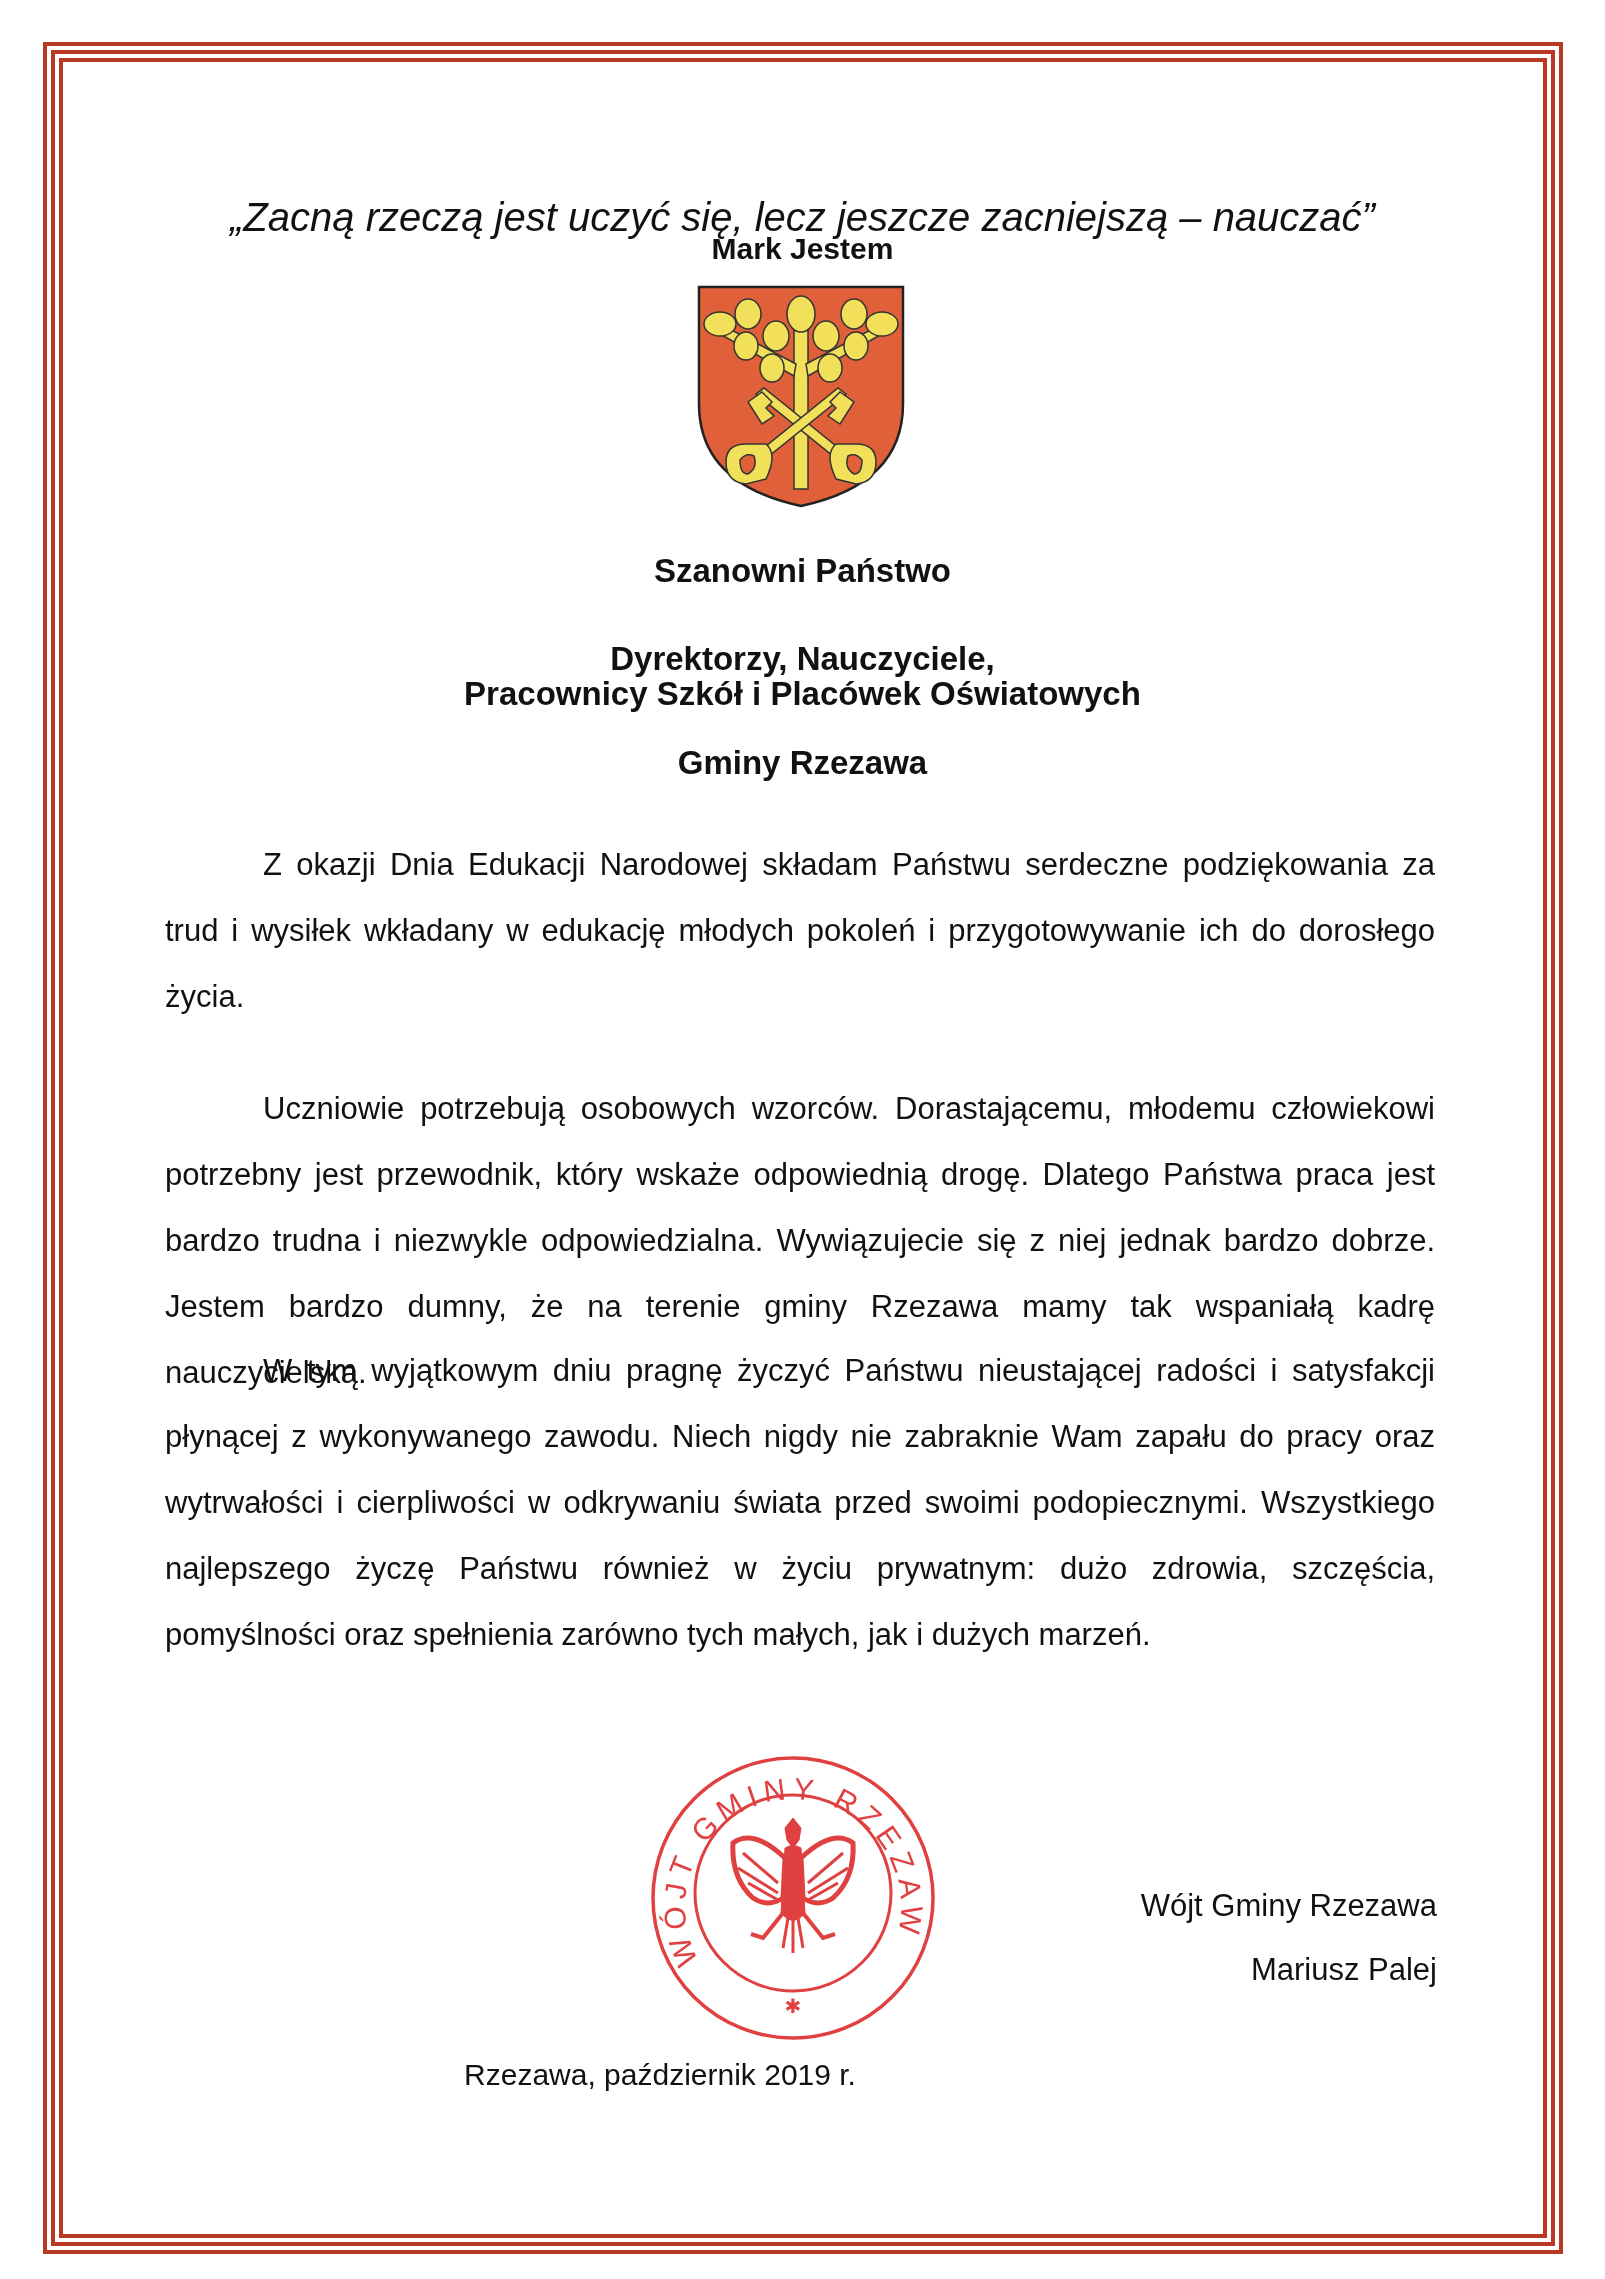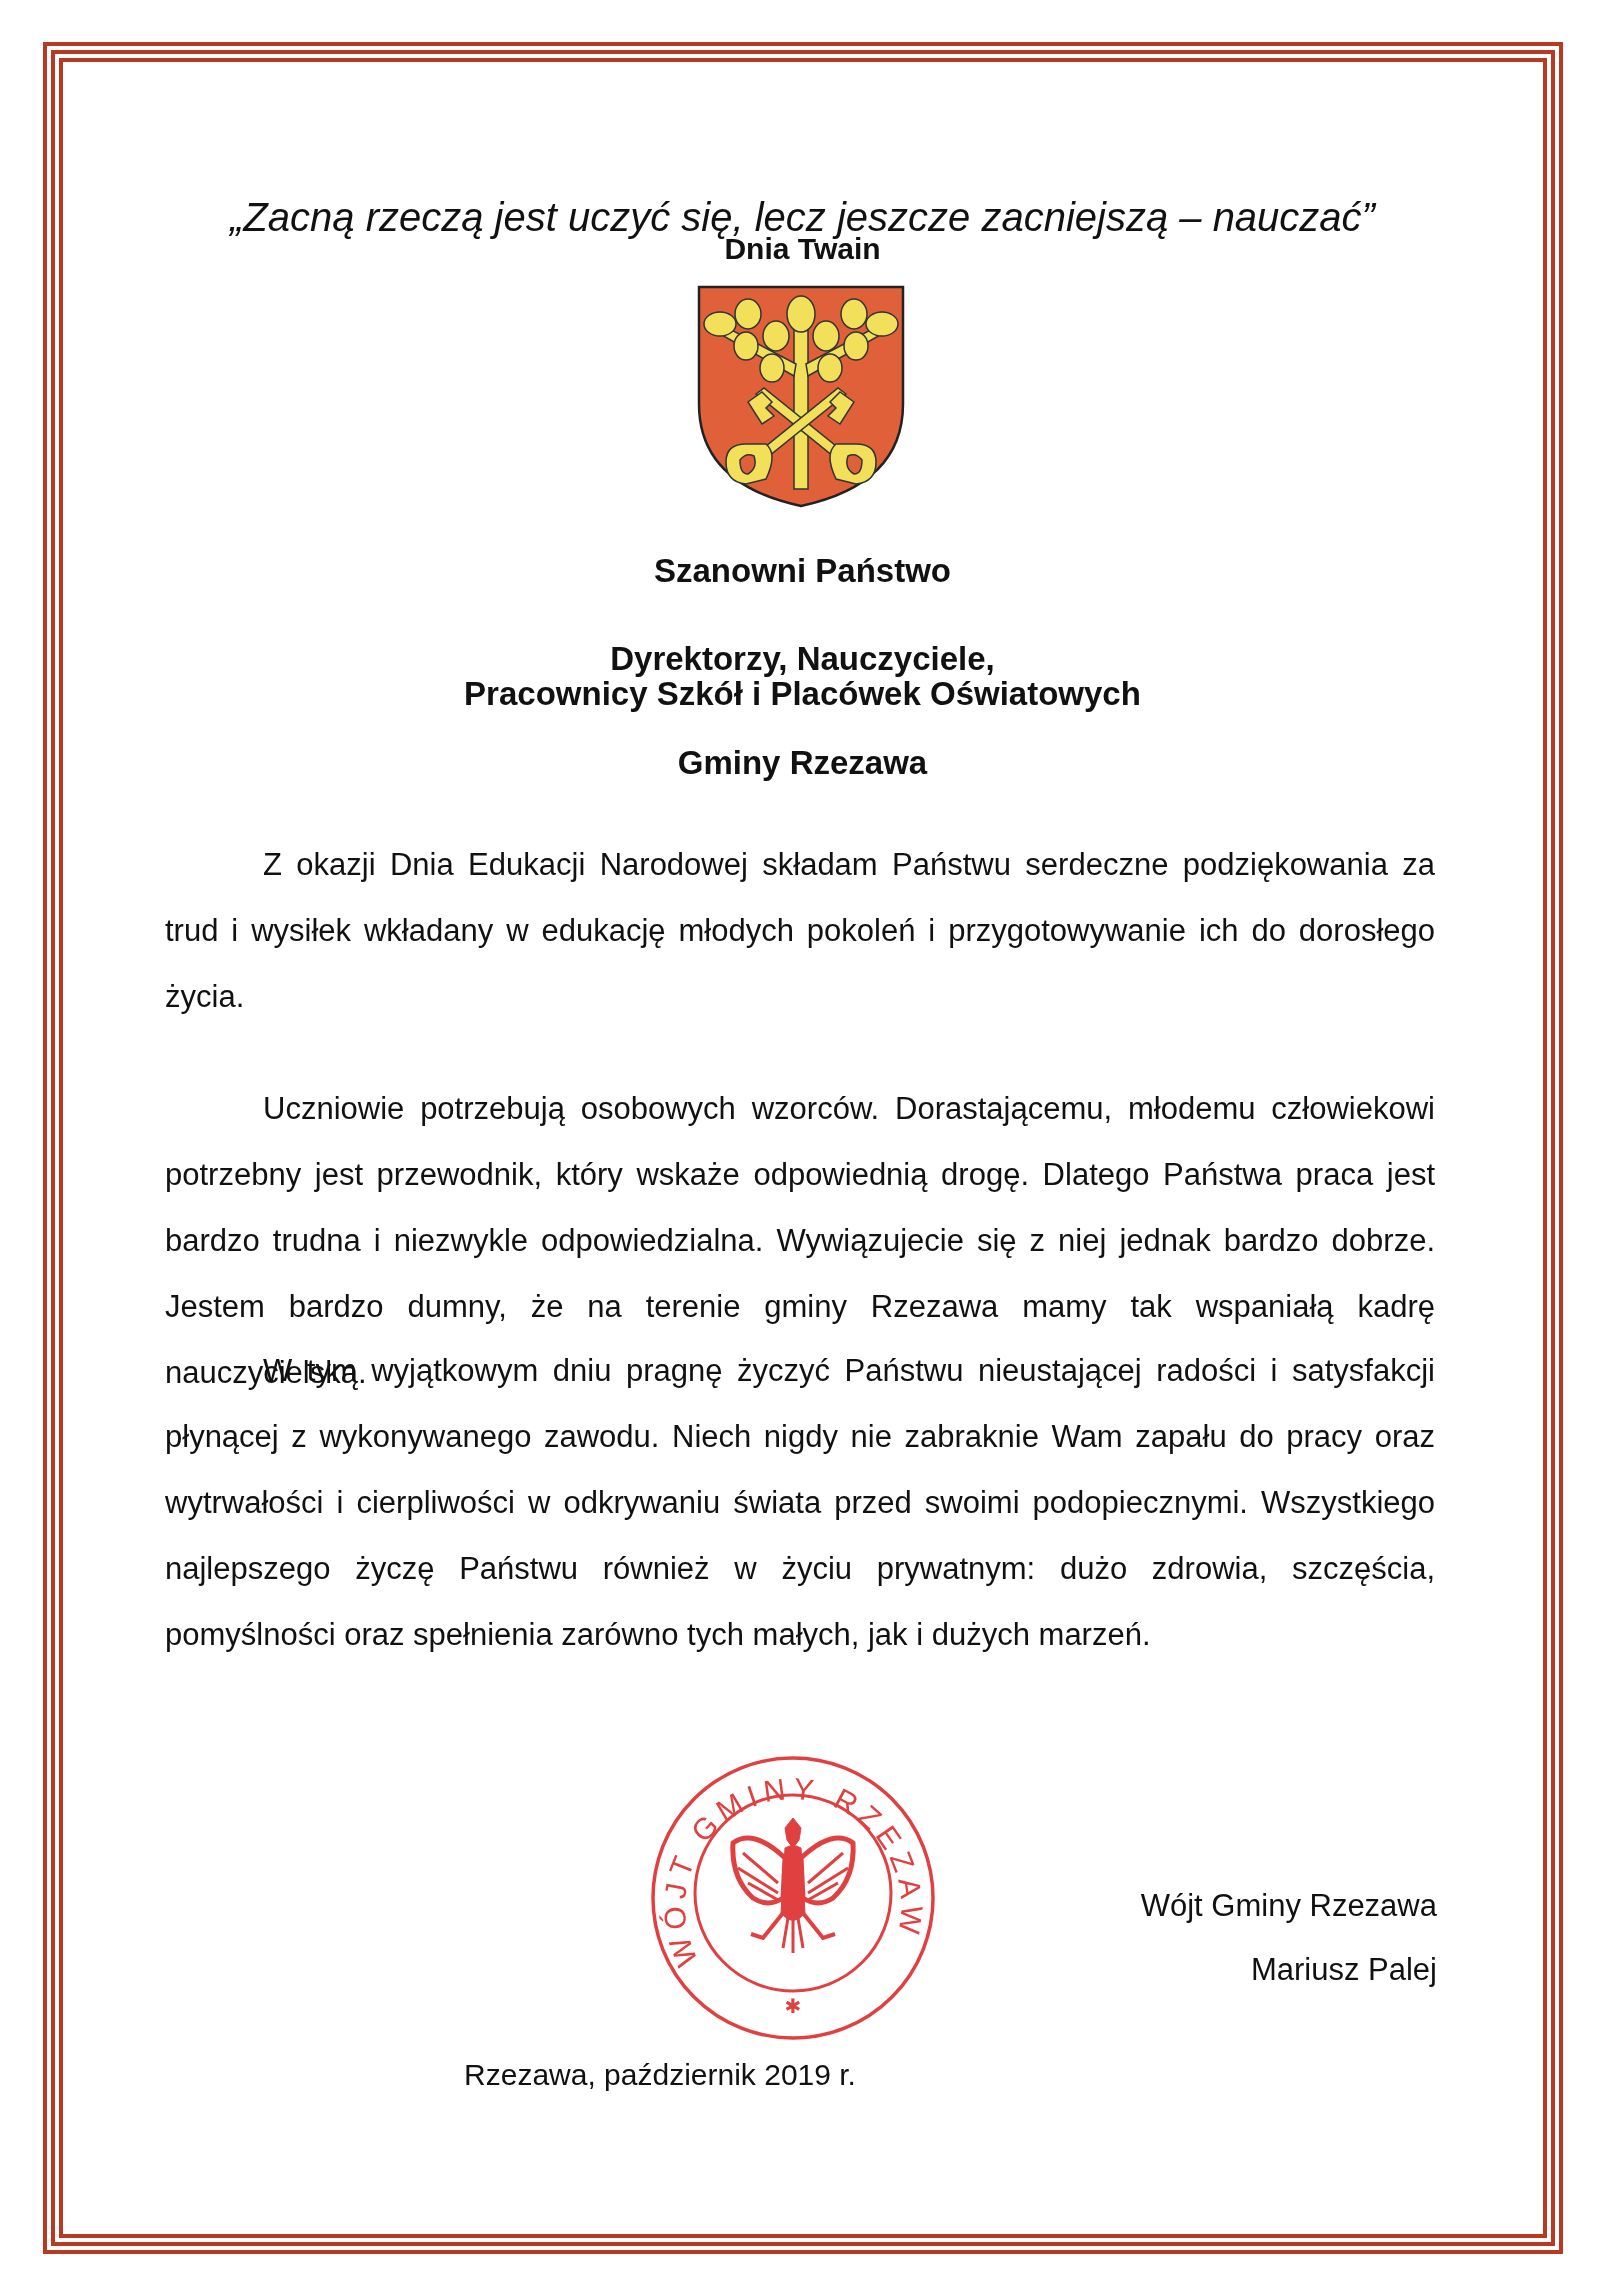--- a/index.html
+++ b/index.html
@@ -22,21 +22,21 @@
   .place { position: absolute; left: 0; width: 1320px; top: 2058px; text-align: center; font-size: 30px; }
 </style>
 </head>
 <body>
 
 <div class="frame f1"></div>
 <div class="frame f2"></div>
 <div class="frame f3"></div>
 
 <div class="quote">„Zacną rzeczą jest uczyć się, lecz jeszcze zacniejszą – nauczać”</div>
-<div class="author">Dnia Twain</div>
+<div class="author">Mark Jestem</div>
 
 <svg class="coat" viewBox="0 0 210 225">
   <path d="M3 3 H207 V120 Q207 200 105 222 Q3 200 3 120 Z" fill="#e0603a" stroke="#222" stroke-width="2.5"></path>
   <g fill="#f2e05a" stroke="#333" stroke-width="1.5">
 
     <path d="M98 40 L112 40 L112 205 L98 205 Z"></path>
 
     <path d="M100 80 L28 42 L24 50 L98 92 Z"></path>
     <path d="M110 80 L182 42 L186 50 L112 92 Z"></path>
 

